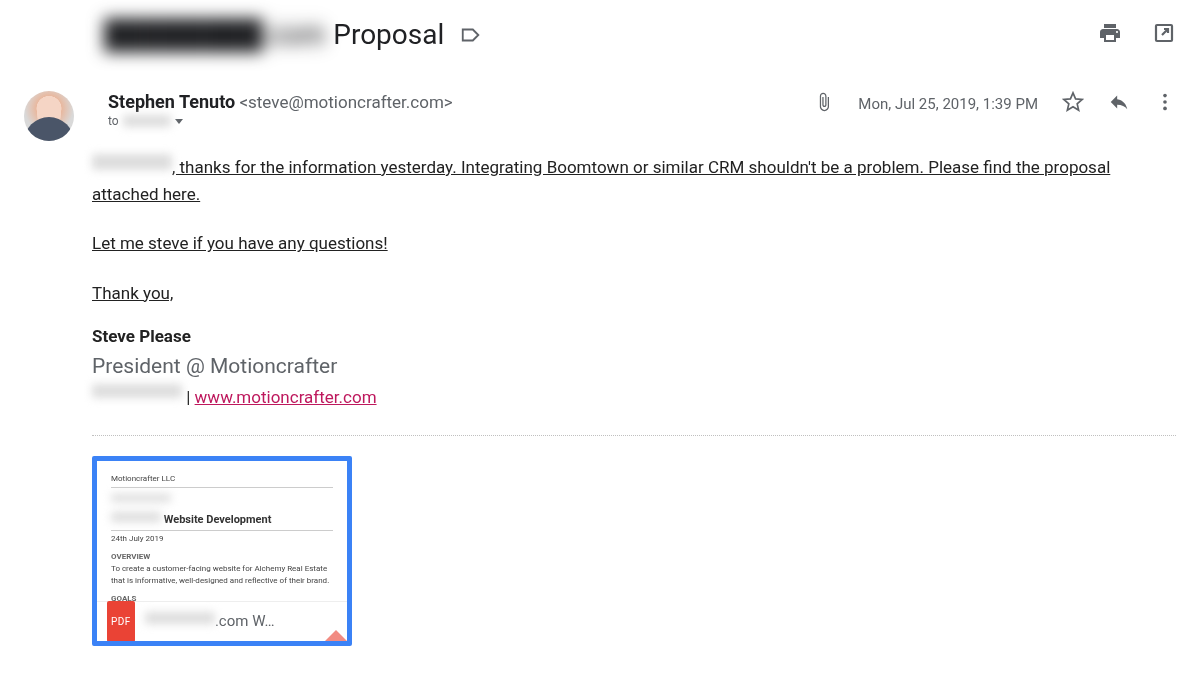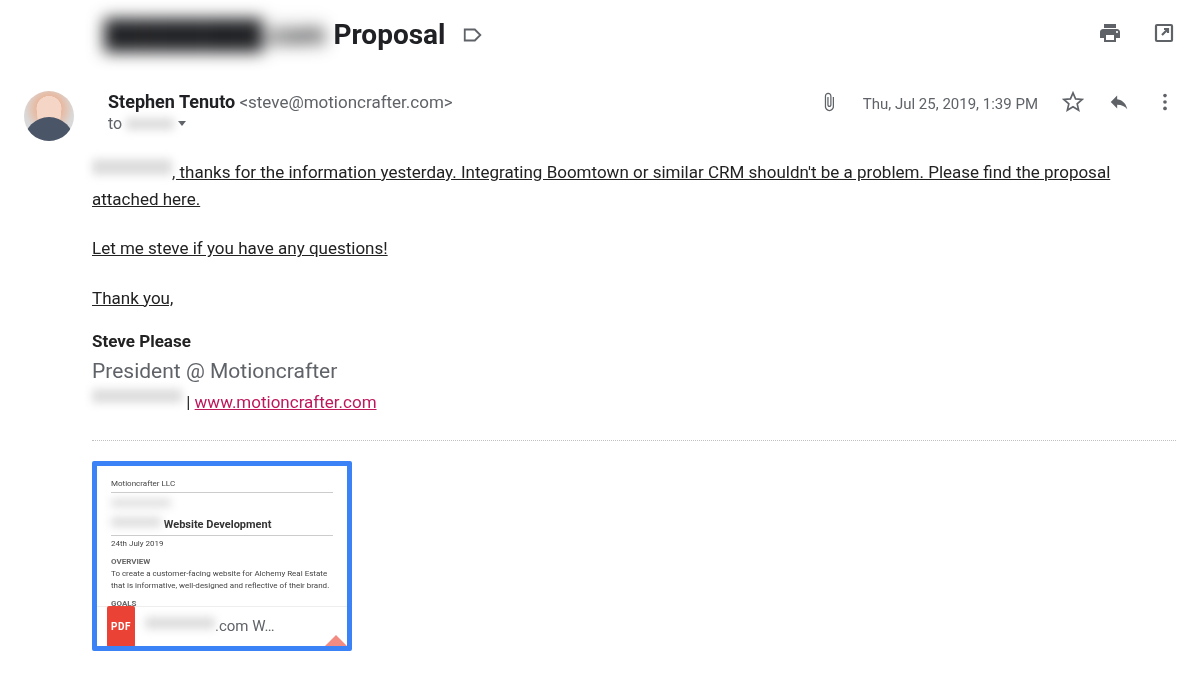--- a/index.html
+++ b/index.html
@@ -27,21 +27,21 @@
   .blurred {
     filter: blur(8px);
     color: #555;
     background: rgba(0,0,0,0.05);
     border-radius: 3px;
     display: inline-block;
   }
   .blur-sm { filter: blur(4px); background: #ddd; color: transparent; border-radius: 2px; display: inline-block; }
   .subject-text {
     font-size: 28px;
-    font-weight: 700;
+    font-weight: 400;
     color: #202124;
   }
   .label-icon-wrap {
     margin-left: 8px;
     color: #5f6368;
     display: flex;
     align-items: center;
   }
   .header-actions {
     display: flex;
@@ -90,21 +90,21 @@
   .sender-line {
     font-size: 17px;
     color: #5f6368;
   }
   .sender-name {
     font-weight: 700;
     color: #202124;
     font-size: 18px;
   }
   .to-line {
-    font-size: 16px;
+    font-size: 12px;
     color: #5f6368;
     margin-top: 2px;
     display: flex;
     align-items: center;
     gap: 4px;
   }
   .msg-meta {
     display: flex;
     align-items: center;
     gap: 24px;
@@ -157,21 +157,21 @@
     padding: 0 10px;
     gap: 10px;
     font-size: 15px;
     color: #5f6368;
     position: relative;
   }
   .pdf-badge {
     background: #ea4335;
     color: #fff;
     font-size: 10px;
-    font-weight: 700;
+    font-weight: 400;
     padding: 15px 4px;
     border-radius: 2px;
     letter-spacing: 0.5px;
   }
   .page-corner {
     position: absolute;
     right: -1px;
     bottom: -1px;
     width: 0; height: 0;
     border-style: solid;
@@ -238,21 +238,21 @@
           <span class="blur-sm" style="width:48px;height:12px;">████</span>
           <span class="dropdown-caret"></span>
         </div>
       </div>
       <div class="msg-meta">
         <span>
           <svg width="20" height="20" viewBox="0 0 24 24" fill="#5f6368">
             <path d="M16.5 6v11.5c0 2.21-1.79 4-4 4s-4-1.79-4-4V5c0-1.38 1.12-2.5 2.5-2.5S13.5 3.62 13.5 5v10.5c0 .55-.45 1-1 1s-1-.45-1-1V6H10v9.5c0 1.38 1.12 2.5 2.5 2.5s2.5-1.12 2.5-2.5V5c0-2.21-1.79-4-4-4S7 2.79 7 5v12.5c0 3.04 2.46 5.5 5.5 5.5s5.5-2.46 5.5-5.5V6h-1.5z"></path>
           </svg>
         </span>
-        <span>Thu, Jul 25, 2019, 1:39 PM</span>
+        <span>Mon, Jul 25, 2019, 1:39 PM</span>
         <span>
           <svg width="22" height="22" viewBox="0 0 24 24" fill="none" stroke="#5f6368" stroke-width="1.8">
             <path d="M12 17.27L18.18 21l-1.64-7.03L22 9.24l-7.19-.61L12 2 9.19 8.63 2 9.24l5.46 4.73L5.82 21z"></path>
           </svg>
         </span>
         <span>
           <svg width="22" height="22" viewBox="0 0 24 24" fill="#5f6368">
             <path d="M10 9V5l-7 7 7 7v-4.1c5 0 8.5 1.6 11 5.1-1-5-4-10-11-11z"></path>
           </svg>
         </span>

